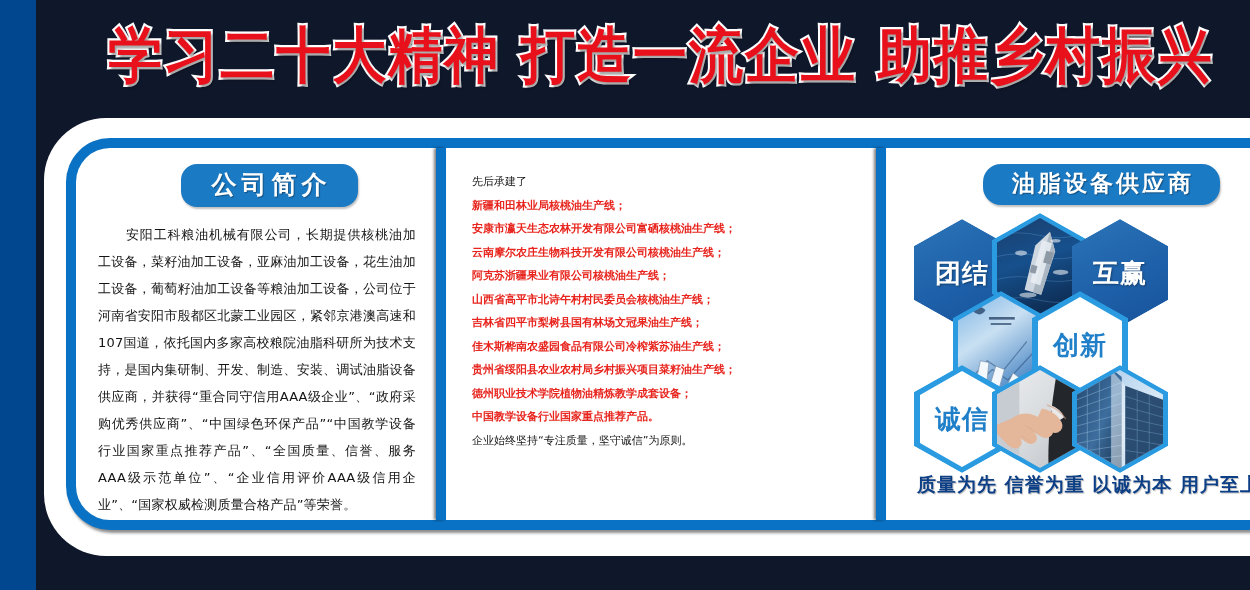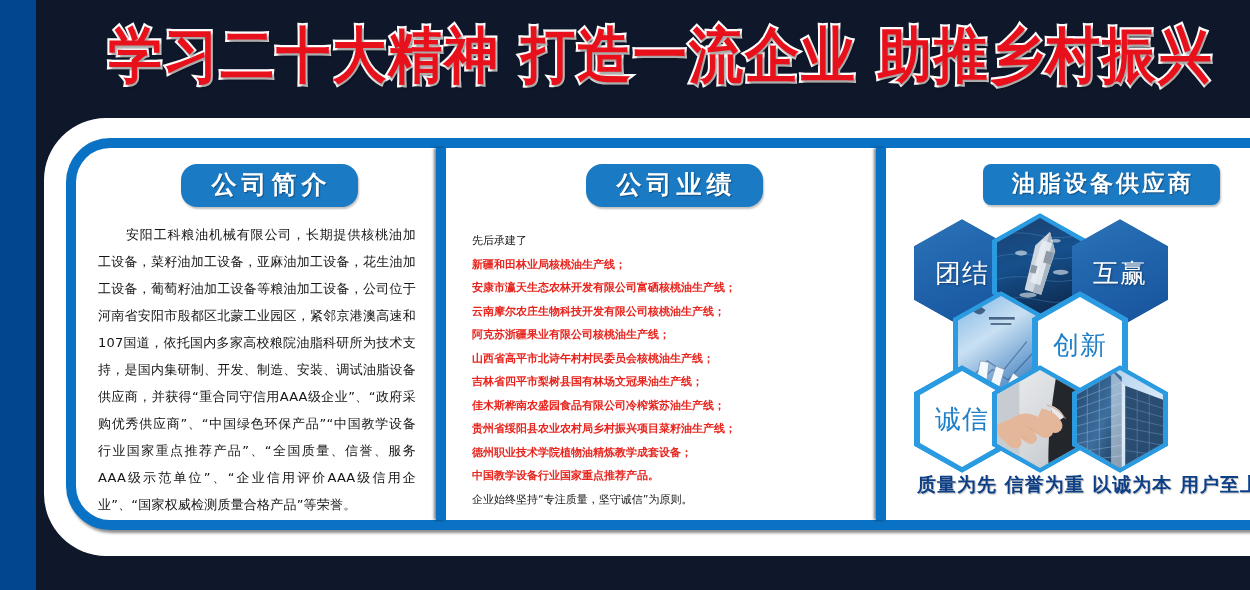--- a/index.html
+++ b/index.html
@@ -85,21 +85,21 @@
     color: #ffffff;
     font-family: "DejaVu Sans", "Liberation Sans", sans-serif;
     font-size: 25px;
     font-weight: bold;
     letter-spacing: 5px;
     text-indent: 5px;
     white-space: nowrap;
     text-shadow: 1px 1px 1px rgba(0,0,0,0.35);
     box-shadow: 1px 2px 2px rgba(0,0,0,0.25);
   }
-  #pill-supplier { border-radius: 8px; font-size: 23px; letter-spacing: 3px; text-indent: 3px; font-family: Liberation Mono, monospace; }
+  #pill-supplier { border-radius: 18px; font-size: 23px; letter-spacing: 3px; text-indent: 3px; font-family: Liberation Mono, monospace; }
 
   
   #company-body {
     margin: 14px 20px 0 22px;
     font-family: "DejaVu Sans", "Liberation Sans", sans-serif;
     font-size: 13px;
     line-height: 27px;
     color: #141414;
     text-align: justify;
     text-align-last: left;
@@ -127,21 +127,21 @@
     clip-path: polygon(50% 0%, 100% 25%, 100% 75%, 50% 100%, 0% 75%, 0% 25%);
     display: flex; align-items: center; justify-content: center;
   }
   .hex-inner {
     position: absolute; inset: 0;
     clip-path: polygon(50% 0%, 100% 25%, 100% 75%, 50% 100%, 0% 75%, 0% 25%);
   }
   .hex-label {
     position: relative; z-index: 3;
     font-family: "DejaVu Sans", "Liberation Sans", sans-serif;
-    font-size: 26px; font-weight: normal; letter-spacing: 1px;
+    font-size: 26px; font-weight: bold; letter-spacing: 1px;
     white-space: nowrap;
   }
   
   .hex-solid .hex-inner { background: linear-gradient(155deg, #2b74b8 0%, #1d5fa8 60%, #17539a 100%); }
   .hex-solid .hex-label { color: #ffffff; text-shadow: 1px 1px 2px rgba(0,0,0,0.35); }
   
   .hex-outline .hex-inner { background: #2a9be0; }
   .hex-outline .hex-core {
     position: absolute; left: 6px; top: 6px; right: 6px; bottom: 6px;
     background: #ffffff;
@@ -197,23 +197,20 @@
     <div class="col-divider" id="divider-2"></div>
 
     <div class="panel" id="panel-company">
       <div class="pill-wrap">
         <div class="pill">公司简介</div>
       </div>
       <div id="company-body">安阳工科粮油机械有限公司，长期提供核桃油加工设备，菜籽油加工设备，亚麻油加工设备，花生油加工设备，葡萄籽油加工设备等粮油加工设备，公司位于河南省安阳市殷都区北蒙工业园区，紧邻京港澳高速和107国道，依托国内多家高校粮院油脂科研所为技术支持，是国内集研制、开发、制造、安装、调试油脂设备供应商，并获得“重合同守信用AAA级企业”、“政府采购优秀供应商”、“中国绿色环保产品”“中国教学设备行业国家重点推荐产品”、“全国质量、信誉、服务AAA级示范单位”、“企业信用评价AAA级信用企业”、“国家权威检测质量合格产品”等荣誉。</div>
     </div>
 
     <div class="panel" id="panel-business">
-      <div class="pill-wrap">
-        <div class="pill">公司业绩</div>
-      </div>
       <div id="business-body">
         <div class="line-dark">先后承建了</div>
         <div id="business-projects">
             <div class="line-red">新疆和田林业局核桃油生产线；</div>
             <div class="line-red">安康市瀛天生态农林开发有限公司富硒核桃油生产线；</div>
             <div class="line-red">云南摩尔农庄生物科技开发有限公司核桃油生产线；</div>
             <div class="line-red">阿克苏浙疆果业有限公司核桃油生产线；</div>
             <div class="line-red">山西省高平市北诗午村村民委员会核桃油生产线；</div>
             <div class="line-red">吉林省四平市梨树县国有林场文冠果油生产线；</div>
             <div class="line-red">佳木斯桦南农盛园食品有限公司冷榨紫苏油生产线；</div>

